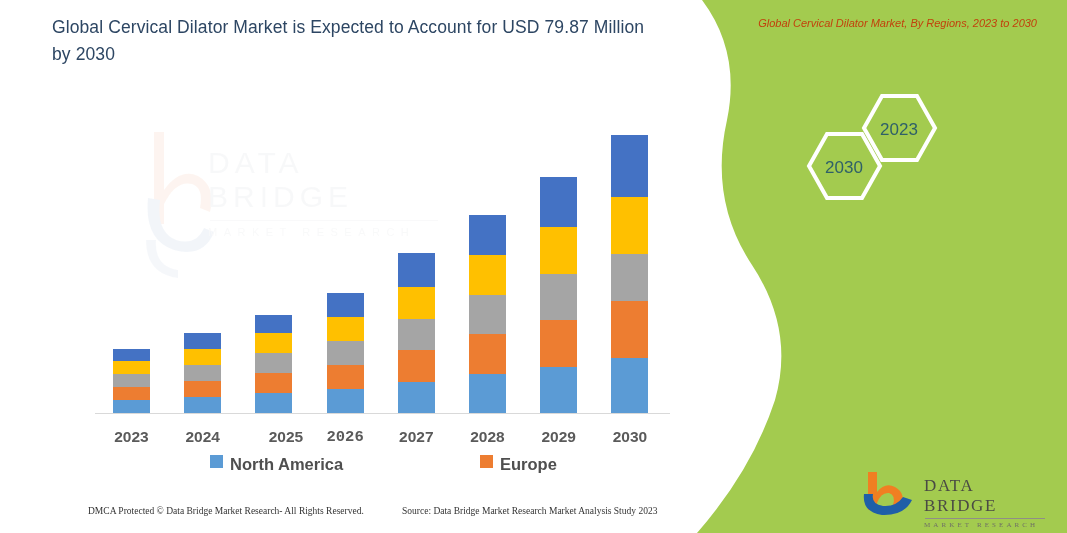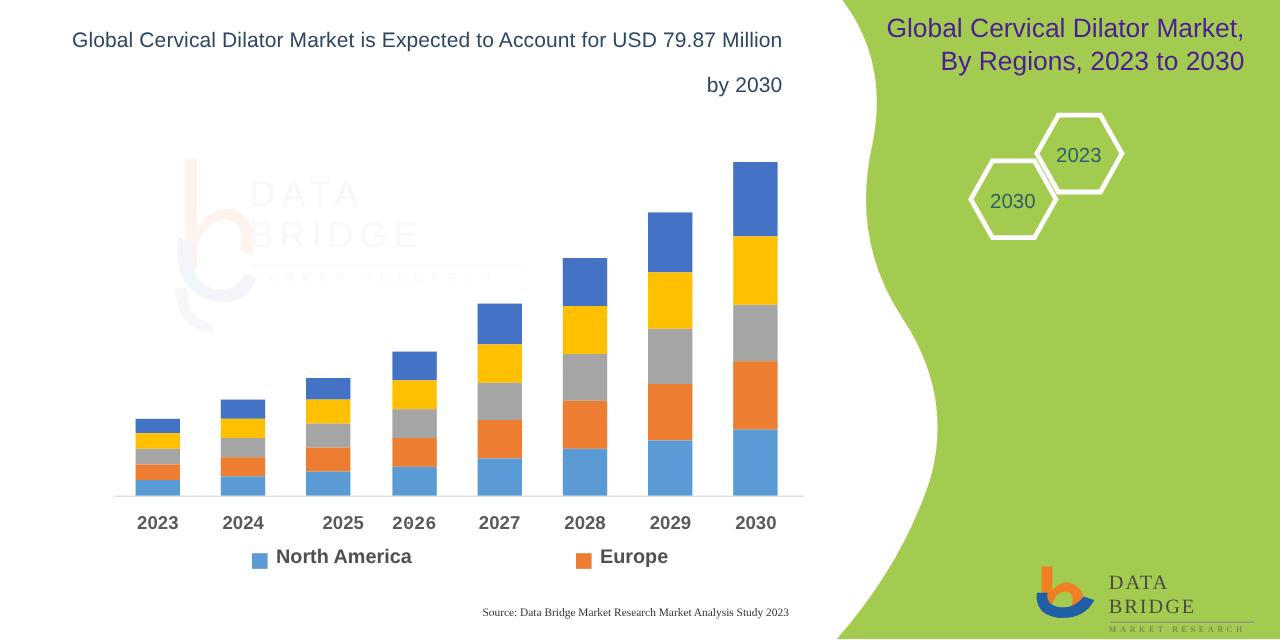--- a/index.html
+++ b/index.html
@@ -10,22 +10,22 @@
     overflow:hidden;
     position:relative;
   }
   #root{position:absolute;inset:0;}
 
   
   .left-panel{position:absolute;left:0;top:0;width:705px;height:533px;background:#fff;}
 
   .chart-title{
     position:absolute;left:52px;top:14px;width:600px;
-    text-align:right;
-    font-size:17.5px;line-height:38px;
+    text-align:left;
+    font-size:17.5px;line-height:27px;
     color:#2d4663;
     letter-spacing:.1px;
   }
 
   
   .watermark{
     position:absolute;left:140px;top:128px;width:300px;height:190px;
     opacity:.13;pointer-events:none;
   }
   .wm-text{
@@ -44,21 +44,21 @@
   .seg{width:100%;display:block;}
 
   .xlabels{position:absolute;left:95px;top:428px;width:575px;height:22px;}
   .xlabel{
     position:absolute;top:0;width:60px;text-align:center;
     font-size:15.5px;font-weight:bold;color:#5a5a5a;
   }
 
   
   .legend{position:absolute;left:95px;top:455px;width:575px;height:26px;}
-  .legend-item{position:absolute;top:0;display:flex;align-items:flex-end;gap:7px;}
+  .legend-item{position:absolute;top:0;display:flex;align-items:flex-start;gap:7px;}
   .legend-swatch{width:13px;height:13px;display:inline-block;}
   .legend-label{font-size:16.5px;font-weight:bold;color:#4f4f4f;}
 
   
   .footer{position:absolute;left:0;top:506px;width:700px;height:20px;}
   .footer-left{
     position:absolute;left:88px;top:0;
     font-family:"Liberation Serif",serif;font-size:9.5px;color:#333;white-space:nowrap;
   }
   .footer-right{
@@ -69,21 +69,21 @@
   
   .green-panel{
     position:absolute;right:0;top:0;width:400px;height:533px;
     overflow:hidden;
   }
   .green-svg{position:absolute;left:0;top:0;}
 
   .green-title{
     position:absolute;left:60px;top:10px;width:310px;
     text-align:right;
-    font-size:22px;line-height:27px;color:#4c1d95;
+    font-size:11px;line-height:27px;color:#c2410c;font-style:italic;
   }
 
   .hexwrap{position:absolute;left:120px;top:92px;width:180px;height:112px;}
 
   .brand-text{
     position:absolute;left:90px;top:228px;width:250px;
     text-align:center;font-size:17px;line-height:28px;
     color:#3b6b72;letter-spacing:.4px;
   }
 
@@ -191,20 +191,21 @@
           <span class="legend-swatch" style="background: rgb(91, 155, 213);"></span>
           <span class="legend-label">North America</span>
         </div>
         <div class="legend-item" style="left: 385px;">
           <span class="legend-swatch" style="background: rgb(237, 125, 49);"></span>
           <span class="legend-label">Europe</span>
         </div>
       </div>
 
     <div class="footer">
+      <div class="footer-left">DMCA Protected © Data Bridge Market Research- All Rights Reserved.</div>
       <div class="footer-right">Source: Data Bridge Market Research  Market Analysis Study 2023</div>
     </div>
   </div>
 
   <div class="green-panel">
     <svg class="green-svg" width="400" height="533" viewBox="0 0 400 533">
       <path d="M400,0 L400,533 L30,533 Q85,470 108,400 Q128,330 85,265 Q42,200 60,120 Q74,52 35,0 Z" fill="#A3CB4F"></path>
     </svg>
 
     <div class="green-title">Global Cervical Dilator Market, By Regions, 2023 to 2030</div>

